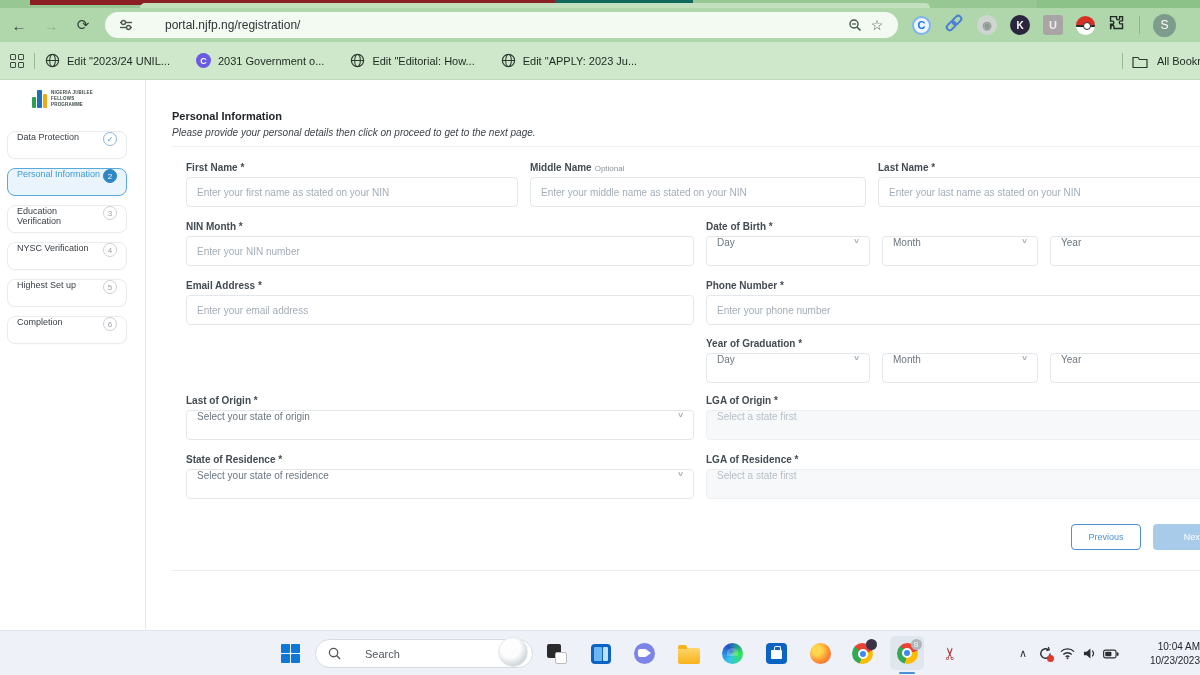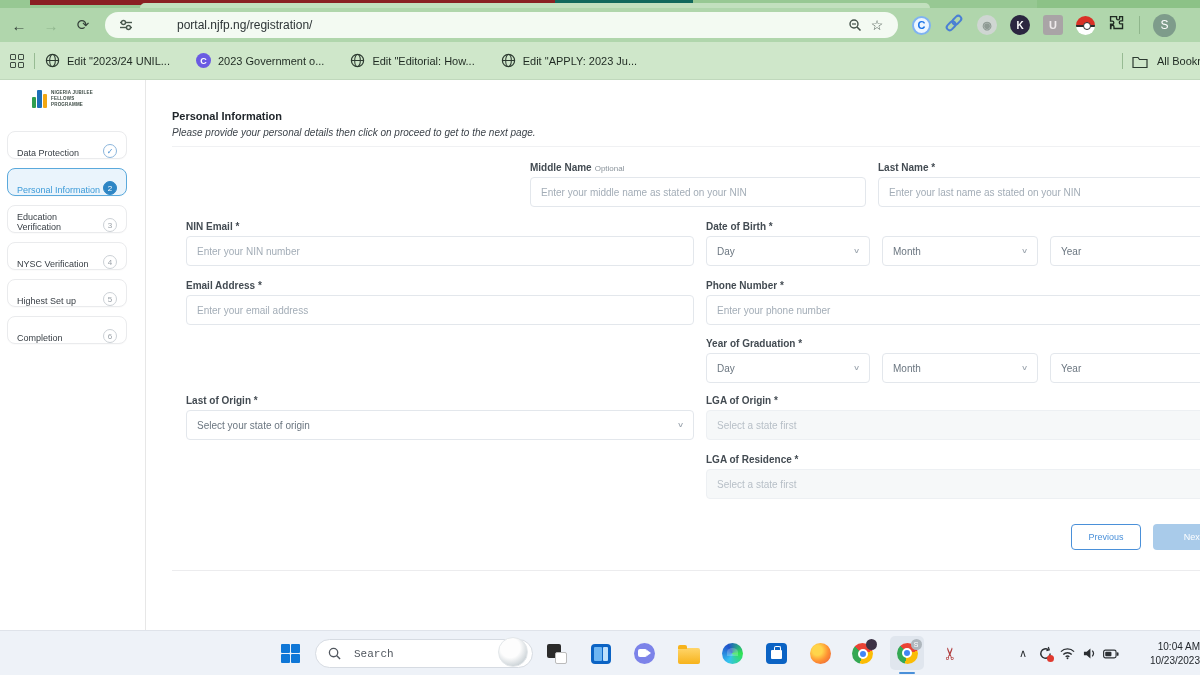--- a/index.html
+++ b/index.html
@@ -11,21 +11,21 @@
   .seg { position:absolute; top:0; height:5px; }
   .seg.maroon { left:30px; width:525px; background:#8a2023; }
   .seg.teal { left:555px; width:138px; background:#11685c; }
   .seg.darkgreen { left:1037px; right:0; height:8px; background:#8cc287; }
   .tab-top { position:absolute; left:140px; top:3px; width:790px; height:5px; background:#c2e0be; border-radius:6px 6px 0 0; }
 
   .toolbar { position:relative; height:34px; background:#b0d6ac; display:flex; align-items:center; }
   .navbtn { width:26px; height:26px; display:flex; align-items:center; justify-content:center; font-size:15px; color:#34413a; border-radius:50%; margin-left:6px; }
   .navbtn.disabled { color:#8fb58d; }
   .addr-pill { position:absolute; left:105px; top:4px; width:793px; height:26px; background:#f3faf2; border-radius:13px; display:flex; align-items:center; padding:0 10px; }
-  .url-text { font-size:12px; color:#2d3436; margin-left:24px; flex:1;padding-left:16px; }
+  .url-text { font-size:12px; color:#2d3436; margin-left:12px; flex:1;padding-left:16px; }
   .pill-ic { display:flex; align-items:center; justify-content:center; width:22px; height:22px; color:#4b5a50; }
   .star { font-size:14px; color:#44524a; }
   .ext-row { position:absolute; left:912px; top:4px; height:26px; display:flex; align-items:center; gap:13px; }
   .ext { width:20px; height:20px; border-radius:50%; display:flex; align-items:center; justify-content:center; font-size:11px; font-weight:bold; }
   .ext.c { background:#eef6ff; color:#1a73e8; border:2px solid #7fb3f2; width:19px; height:19px; font-size:11px; }
   .ext.gray { background:#cfd6d2; color:#8e9a93; }
   .ext.k { background:#2b2640; color:#fff; font-size:10px; }
   .ext.u { border-radius:3px; background:#a9a4a6; color:#efeaec; font-size:11px; }
   .poke { width:19px; height:19px; border-radius:50%; background:linear-gradient(#d93025 0 47%, #2c2c2c 47% 56%, #ffffff 56% 100%); position:relative; }
   .poke::after { content:""; position:absolute; left:6.5px; top:6.5px; width:6px; height:6px; border-radius:50%; background:#fff; border:1.5px solid #2c2c2c; }
@@ -43,52 +43,52 @@
   
   .page { position:absolute; top:80px; left:0; width:1200px; height:550px; background:#fff; }
   .sidebar { position:absolute; left:0; top:0; width:146px; height:100%; border-right:1px solid #e7e7e7; background:#fff; }
   .logo { position:absolute; left:32px; top:10px; display:flex; gap:3px; align-items:flex-start; }
   .logo-bars { position:relative; width:16px; height:20px; }
   .logo-bars i { position:absolute; bottom:2px; border-radius:1px; }
   .logo-bars .b1 { left:0; width:4px; height:11px; background:#2f9e4f; }
   .logo-bars .b2 { left:5px; width:5px; height:18px; background:#1d6fb8; }
   .logo-bars .b3 { left:11px; width:4px; height:14px; background:#f2a712; }
   .logo-text { width:46px; font-size:4.5px; line-height:1.3; color:#3c4a44; font-weight:bold; letter-spacing:0.2px; }
-  .side-item { position:absolute; left:7px; width:120px; height:28px; background:#fff; border:1px solid #eaebed; border-radius:8px; display:flex; align-items:flex-end; justify-content:space-between; padding:0 9px; font-size:9px; color:#3a4047; box-shadow:0 1px 1px rgba(0,0,0,0.02); cursor:pointer; }
+  .side-item { position:absolute; left:7px; width:120px; height:28px; background:#fff; border:1px solid #eaebed; border-radius:8px; display:flex; align-items:flex-start; justify-content:space-between; padding:0 9px; font-size:9px; color:#3a4047; box-shadow:0 1px 1px rgba(0,0,0,0.02); cursor:pointer; }
   .side-item.active { border:1px solid #5aa9dc; background:#eaf4fc; color:#3d9bd8; }
   .nbadge { width:14px; height:14px; border-radius:50%; border:1px solid #ccd1d6; color:#9aa1a8; font-size:8px; display:flex; align-items:center; justify-content:center; flex:0 0 auto; }
   .nbadge.filled { background:#2e86c5; border-color:#2e86c5; color:#fff; }
   .nbadge.check { border-color:#8cb6dc; color:#4a90d2; font-size:8px; }
 
   .main { position:absolute; left:146px; top:0; right:0; bottom:0; overflow:hidden; }
   .form-title { position:absolute; left:26px; top:30px; font-size:11px; font-weight:bold; color:#20262b; }
   .form-sub { position:absolute; left:26px; top:47px; font-size:10px; color:#3d444b;font-style:italic; }
   .hline { position:absolute; left:26px; right:0; height:1px; background:#f0f1f3; }
 
   .fg { position:absolute; }
   .flabel { font-size:10px; font-weight:bold; color:#434b52; margin-bottom:4px; white-space:nowrap; }
   .flabel .opt { font-size:8px; font-weight:normal; color:#8b949c; margin-left:3px; }
   .finput { width:100%; height:30px; border:1px solid #e3e7ec; border-radius:4px; padding:0 10px; font-size:10px; color:#333; background:#fff; outline:none; font-family:"Liberation Sans", sans-serif; }
   .finput::placeholder { color:#a3adb7; }
-  .fselect { height:30px; border:1px solid #e3e7ec; border-radius:4px; display:flex; align-items:center; justify-content:space-between; padding:0 10px; font-size:10px; color:#6b7680; background:#fff; cursor:pointer; }
+  .fselect { height:30px; border:1px solid #e3e7ec; border-radius:4px; display:flex; justify-content:space-between; padding:0 10px; font-size:10px; color:#6b7680; background:#fff; cursor:pointer; }
   .fselect .chev { font-size:7px; color:#9aa3ad; transform:scaleX(1.4); }
   .fselect.disabled { background:#f6f8f9; border-color:#edf0f3; color:#b7bfc7; cursor:default; }
   .trio { display:flex; }
 
   .btn { position:absolute; height:26px; border-radius:4px; font-size:9px; display:flex; align-items:center; justify-content:center; cursor:pointer; font-family:"Liberation Sans", sans-serif; }
   .btn-prev { left:925px; top:444px; width:70px; background:#fff; border:1px solid #4a90d9; color:#4a90d9; }
   .btn-next { left:1007px; top:444px; width:80px; background:#a9cbea; border:none; color:#fff; }
 
   
   .taskbar { position:absolute; left:0; top:630px; width:1200px; height:45px; background:#eef2f8; border-top:1px solid #dfe3ea; }
   .tb { position:absolute; top:10px; width:25px; height:25px; display:flex; align-items:center; justify-content:center; cursor:pointer; }
   .win-logo { display:grid; grid-template-columns:9px 9px; grid-template-rows:9px 9px; gap:1.5px; }
   .win-logo span { background:#0f77d7; border-radius:1px; }
   .search-pill { position:absolute; left:315px; top:8px; width:218px; height:29px; background:#fff; border:1px solid #d6dbe2; border-radius:15px; display:flex; align-items:center; padding:0 12px; cursor:pointer; }
-  .search-pill .stext { font-size:11px; color:#50565e; margin-left:13px; flex:1;font-family:Liberation Mono, monospace; }
+  .search-pill .stext { font-size:11px; color:#50565e; margin-left:24px; flex:1; }
   .cat { position:absolute; right:4px; top:-3px; width:30px; height:30px; border-radius:50%; background:radial-gradient(circle at 40% 35%, #fdfdfd 0 40%, #cdd4d8 75%, #9fb6c4 100%); border:1px solid #e3e7ea; }
   .taskview { width:20px; height:20px; position:relative; }
   .taskview .tv1 { position:absolute; left:0; top:0; width:14px; height:14px; background:#2b2b2b; border-radius:2px; }
   .taskview .tv2 { position:absolute; right:0; bottom:0; width:12px; height:12px; background:#fff; border:1px solid #bbb; border-radius:2px; }
   .widgets { width:20px; height:20px; border-radius:4px; background:#0b63c4; position:relative; overflow:hidden; }
   .widgets::before { content:""; position:absolute; left:3px; top:3px; width:8px; height:14px; background:#6db5f2; border-radius:1px; }
   .widgets::after { content:""; position:absolute; right:3px; top:3px; width:5px; height:14px; background:#bfe0fb; border-radius:1px; }
   .chat { width:21px; height:21px; border-radius:50%; background:#7c83e9; position:relative; }
   .chat::before { content:""; position:absolute; left:4px; top:6px; width:9px; height:8px; background:#fff; border-radius:2px; }
   .chat::after { content:""; position:absolute; left:13px; top:7px; border-left:4px solid #fff; border-top:3px solid transparent; border-bottom:3px solid transparent; }
@@ -190,21 +190,21 @@
       <svg width="15" height="15" viewBox="0 0 16 16">
           <circle cx="8" cy="8" r="6.5" stroke="#2c3a30" stroke-width="1.3" fill="none"></circle>
           <ellipse cx="8" cy="8" rx="3" ry="6.5" stroke="#2c3a30" stroke-width="1.1" fill="none"></ellipse>
           <line x1="1.5" y1="8" x2="14.5" y2="8" stroke="#2c3a30" stroke-width="1.1"></line>
         </svg>
       <span>Edit "2023/24 UNIL...</span>
     </span>
 
     <span class="bm">
       <span class="bm-cbadge">C</span>
-      <span>2023 Government o...</span>
+      <span>2031 Government o...</span>
     </span>
 
     <span class="bm">
       <svg width="15" height="15" viewBox="0 0 16 16">
           <circle cx="8" cy="8" r="6.5" stroke="#2c3a30" stroke-width="1.3" fill="none"></circle>
           <ellipse cx="8" cy="8" rx="3" ry="6.5" stroke="#2c3a30" stroke-width="1.1" fill="none"></ellipse>
           <line x1="1.5" y1="8" x2="14.5" y2="8" stroke="#2c3a30" stroke-width="1.1"></line>
         </svg>
       <span>Edit "Editorial: How...</span>
     </span>
@@ -263,31 +263,35 @@
         <span>Completion</span>
         <span class="nbadge">6</span>
       </div>
     </div>
 
     <div class="main">
       <div class="form-title">Personal Information</div>
       <div class="form-sub">Please provide your personal details then click on proceed to get to the next page.</div>
       <div class="hline" style="top:66px"></div>
 
+      <div class="fg" style="left:40px; top:82px; width:332px">
+        <div class="flabel">First Name *</div>
+        <input class="finput" placeholder="Enter your first name as stated on your NIN" style="">
+      </div>
       <div class="fg" style="left:384px; top:82px; width:336px">
         <div class="flabel"><span>Middle Name</span><span class="opt">Optional</span></div>
         <input class="finput" placeholder="Enter your middle name as stated on your NIN" style="">
       </div>
       <div class="fg" style="left:732px; top:82px; width:340px">
         <div class="flabel">Last Name *</div>
         <input class="finput" placeholder="Enter your last name as stated on your NIN" style="">
       </div>
 
       <div class="fg" style="left:40px; top:141px; width:508px">
-        <div class="flabel">NIN Email *</div>
+        <div class="flabel">NIN Month *</div>
         <input class="finput" placeholder="Enter your NIN number" style="">
       </div>
       <div class="fg" style="left:560px; top:141px; width:520px">
         <div class="flabel">Date of Birth *</div>
         <div class="trio">
           <div class="fselect" style="width:164px; margin-right:12px">
               <span>Day</span>
               <span class="chev">∨</span>
             </div>
           <div class="fselect" style="width:156px; margin-right:12px">
@@ -335,20 +339,27 @@
             <span class="chev">∨</span>
           </div>
       </div>
       <div class="fg" style="left:560px; top:315px; width:614px">
         <div class="flabel">LGA of Origin *</div>
         <div class="fselect disabled">
             <span>Select a state first</span>
           </div>
       </div>
 
+      <div class="fg" style="left:40px; top:374px; width:508px">
+        <div class="flabel">State of Residence *</div>
+        <div class="fselect">
+            <span>Select your state of residence</span>
+            <span class="chev">∨</span>
+          </div>
+      </div>
       <div class="fg" style="left:560px; top:374px; width:614px">
         <div class="flabel">LGA of Residence *</div>
         <div class="fselect disabled">
             <span>Select a state first</span>
           </div>
       </div>
 
       <div class="btn btn-prev">Previous</div>
       <div class="btn btn-next">Next</div>
 

